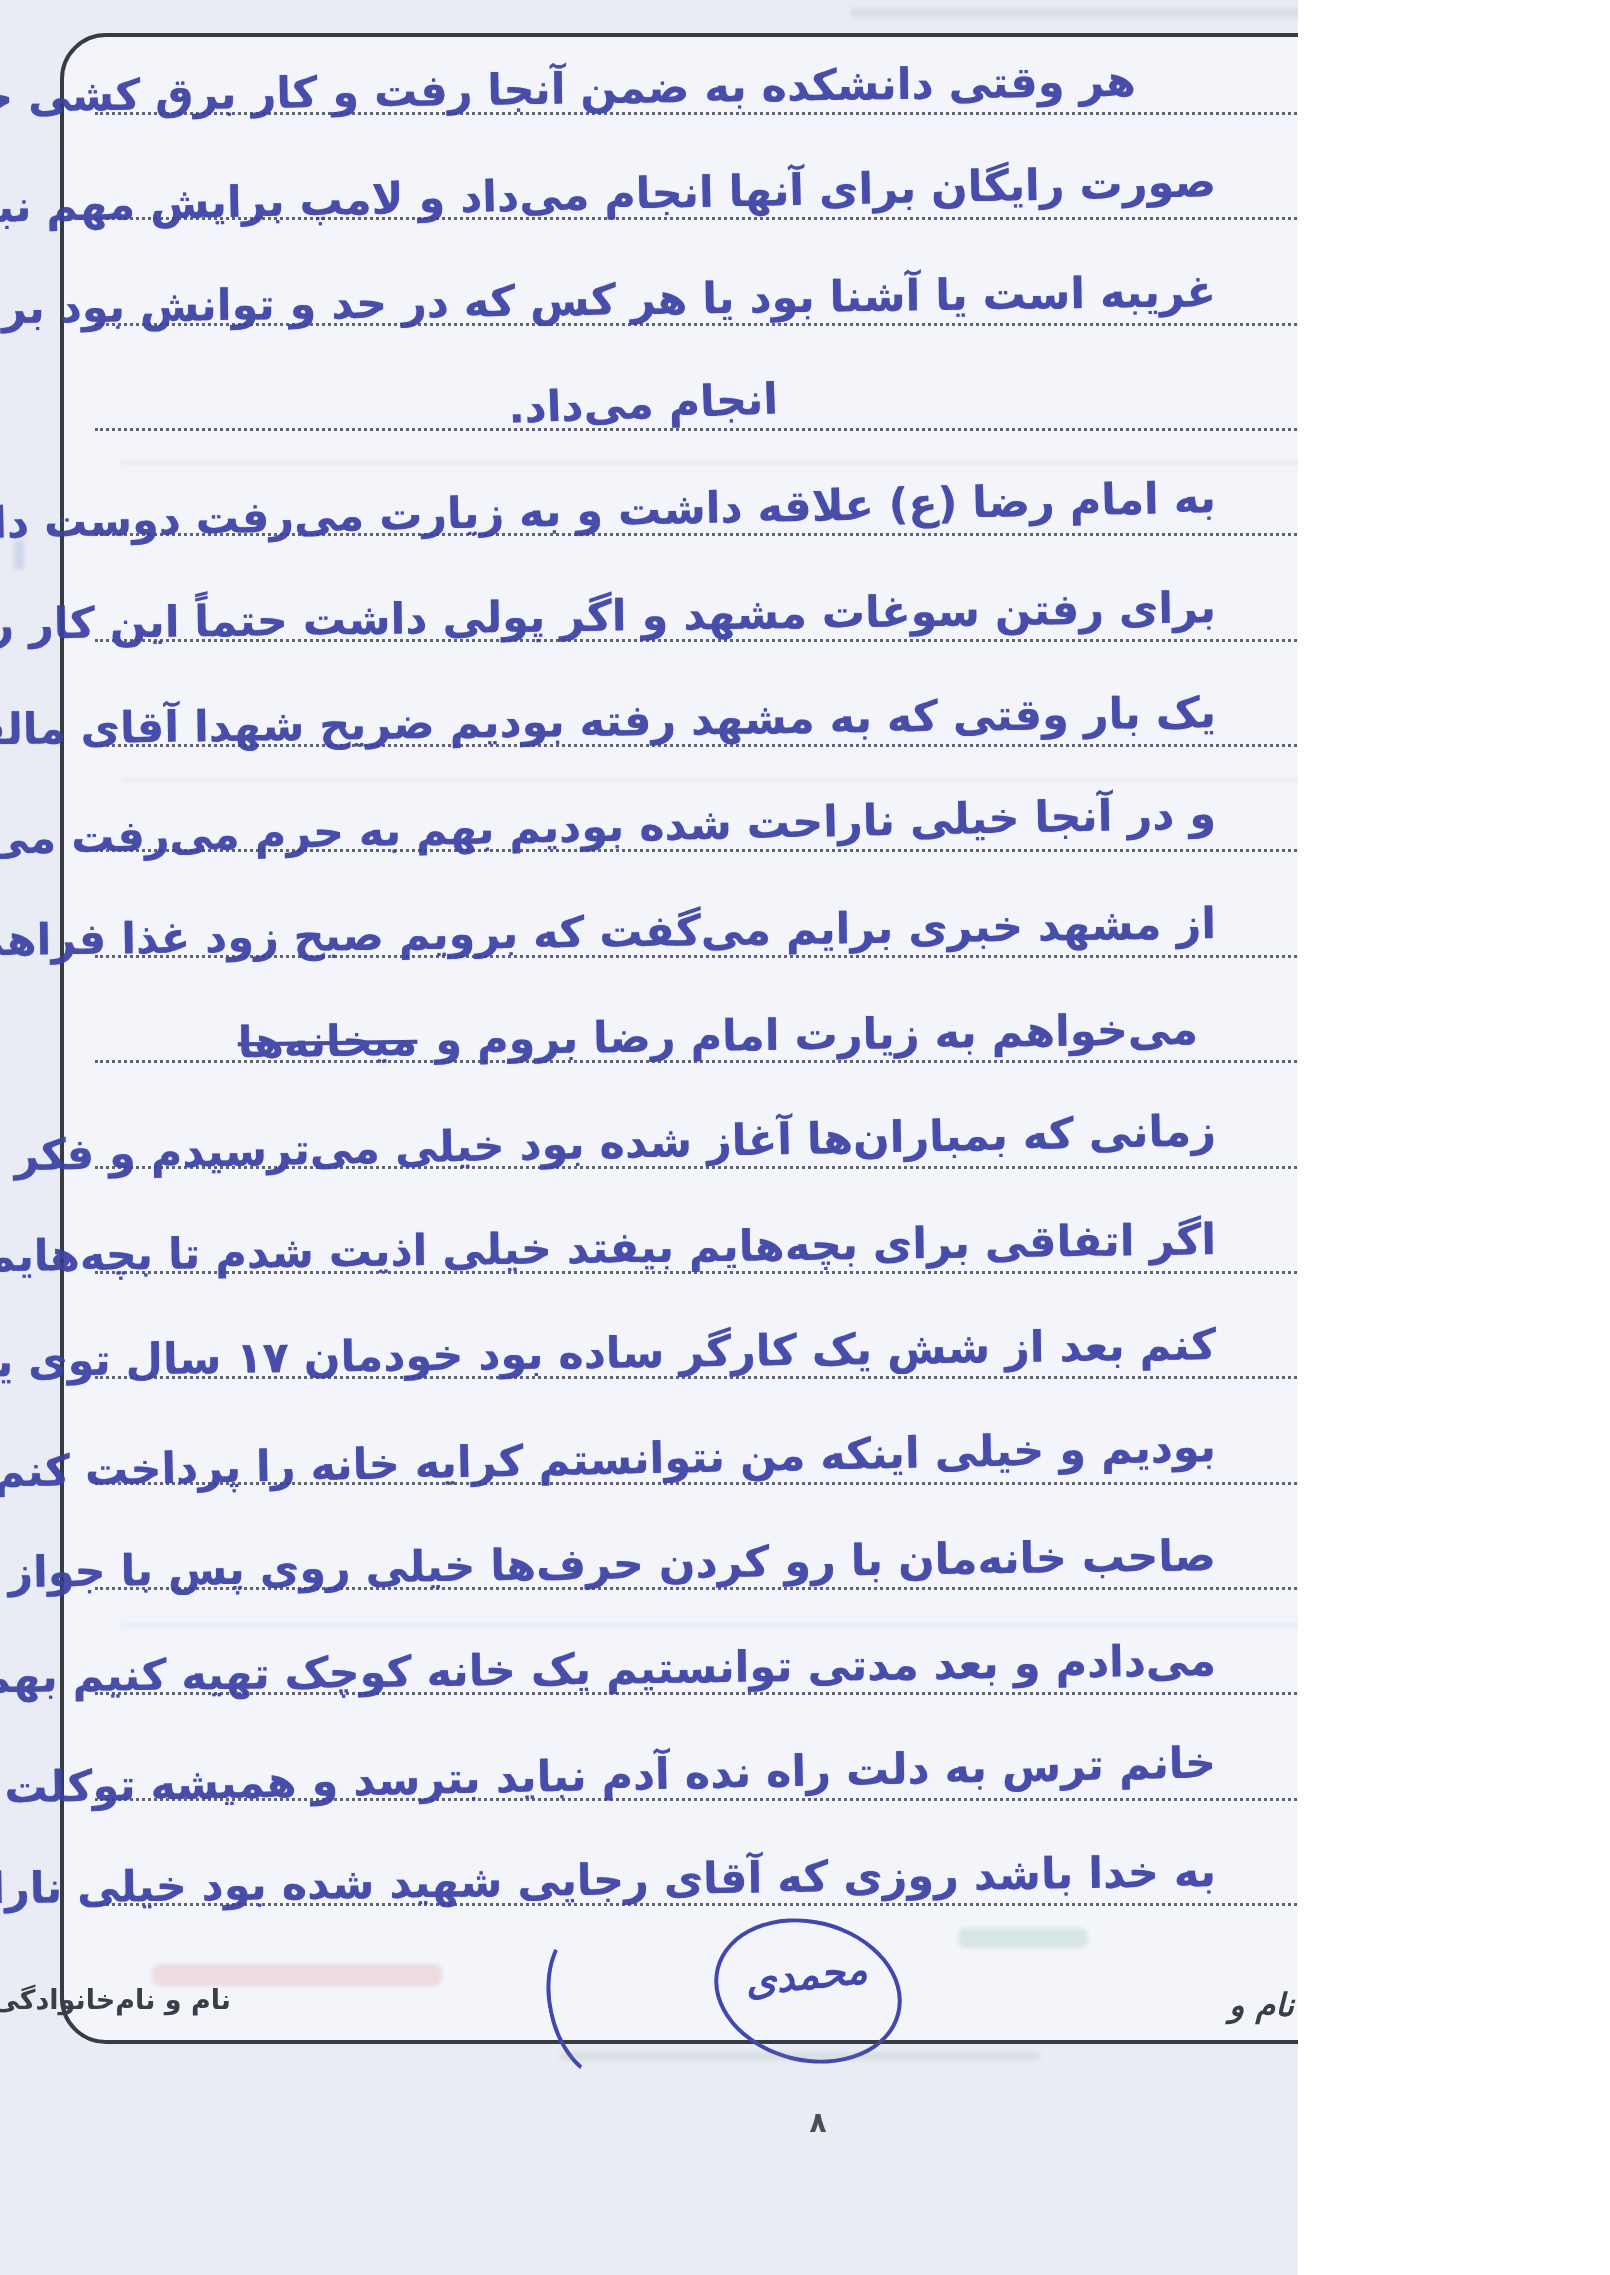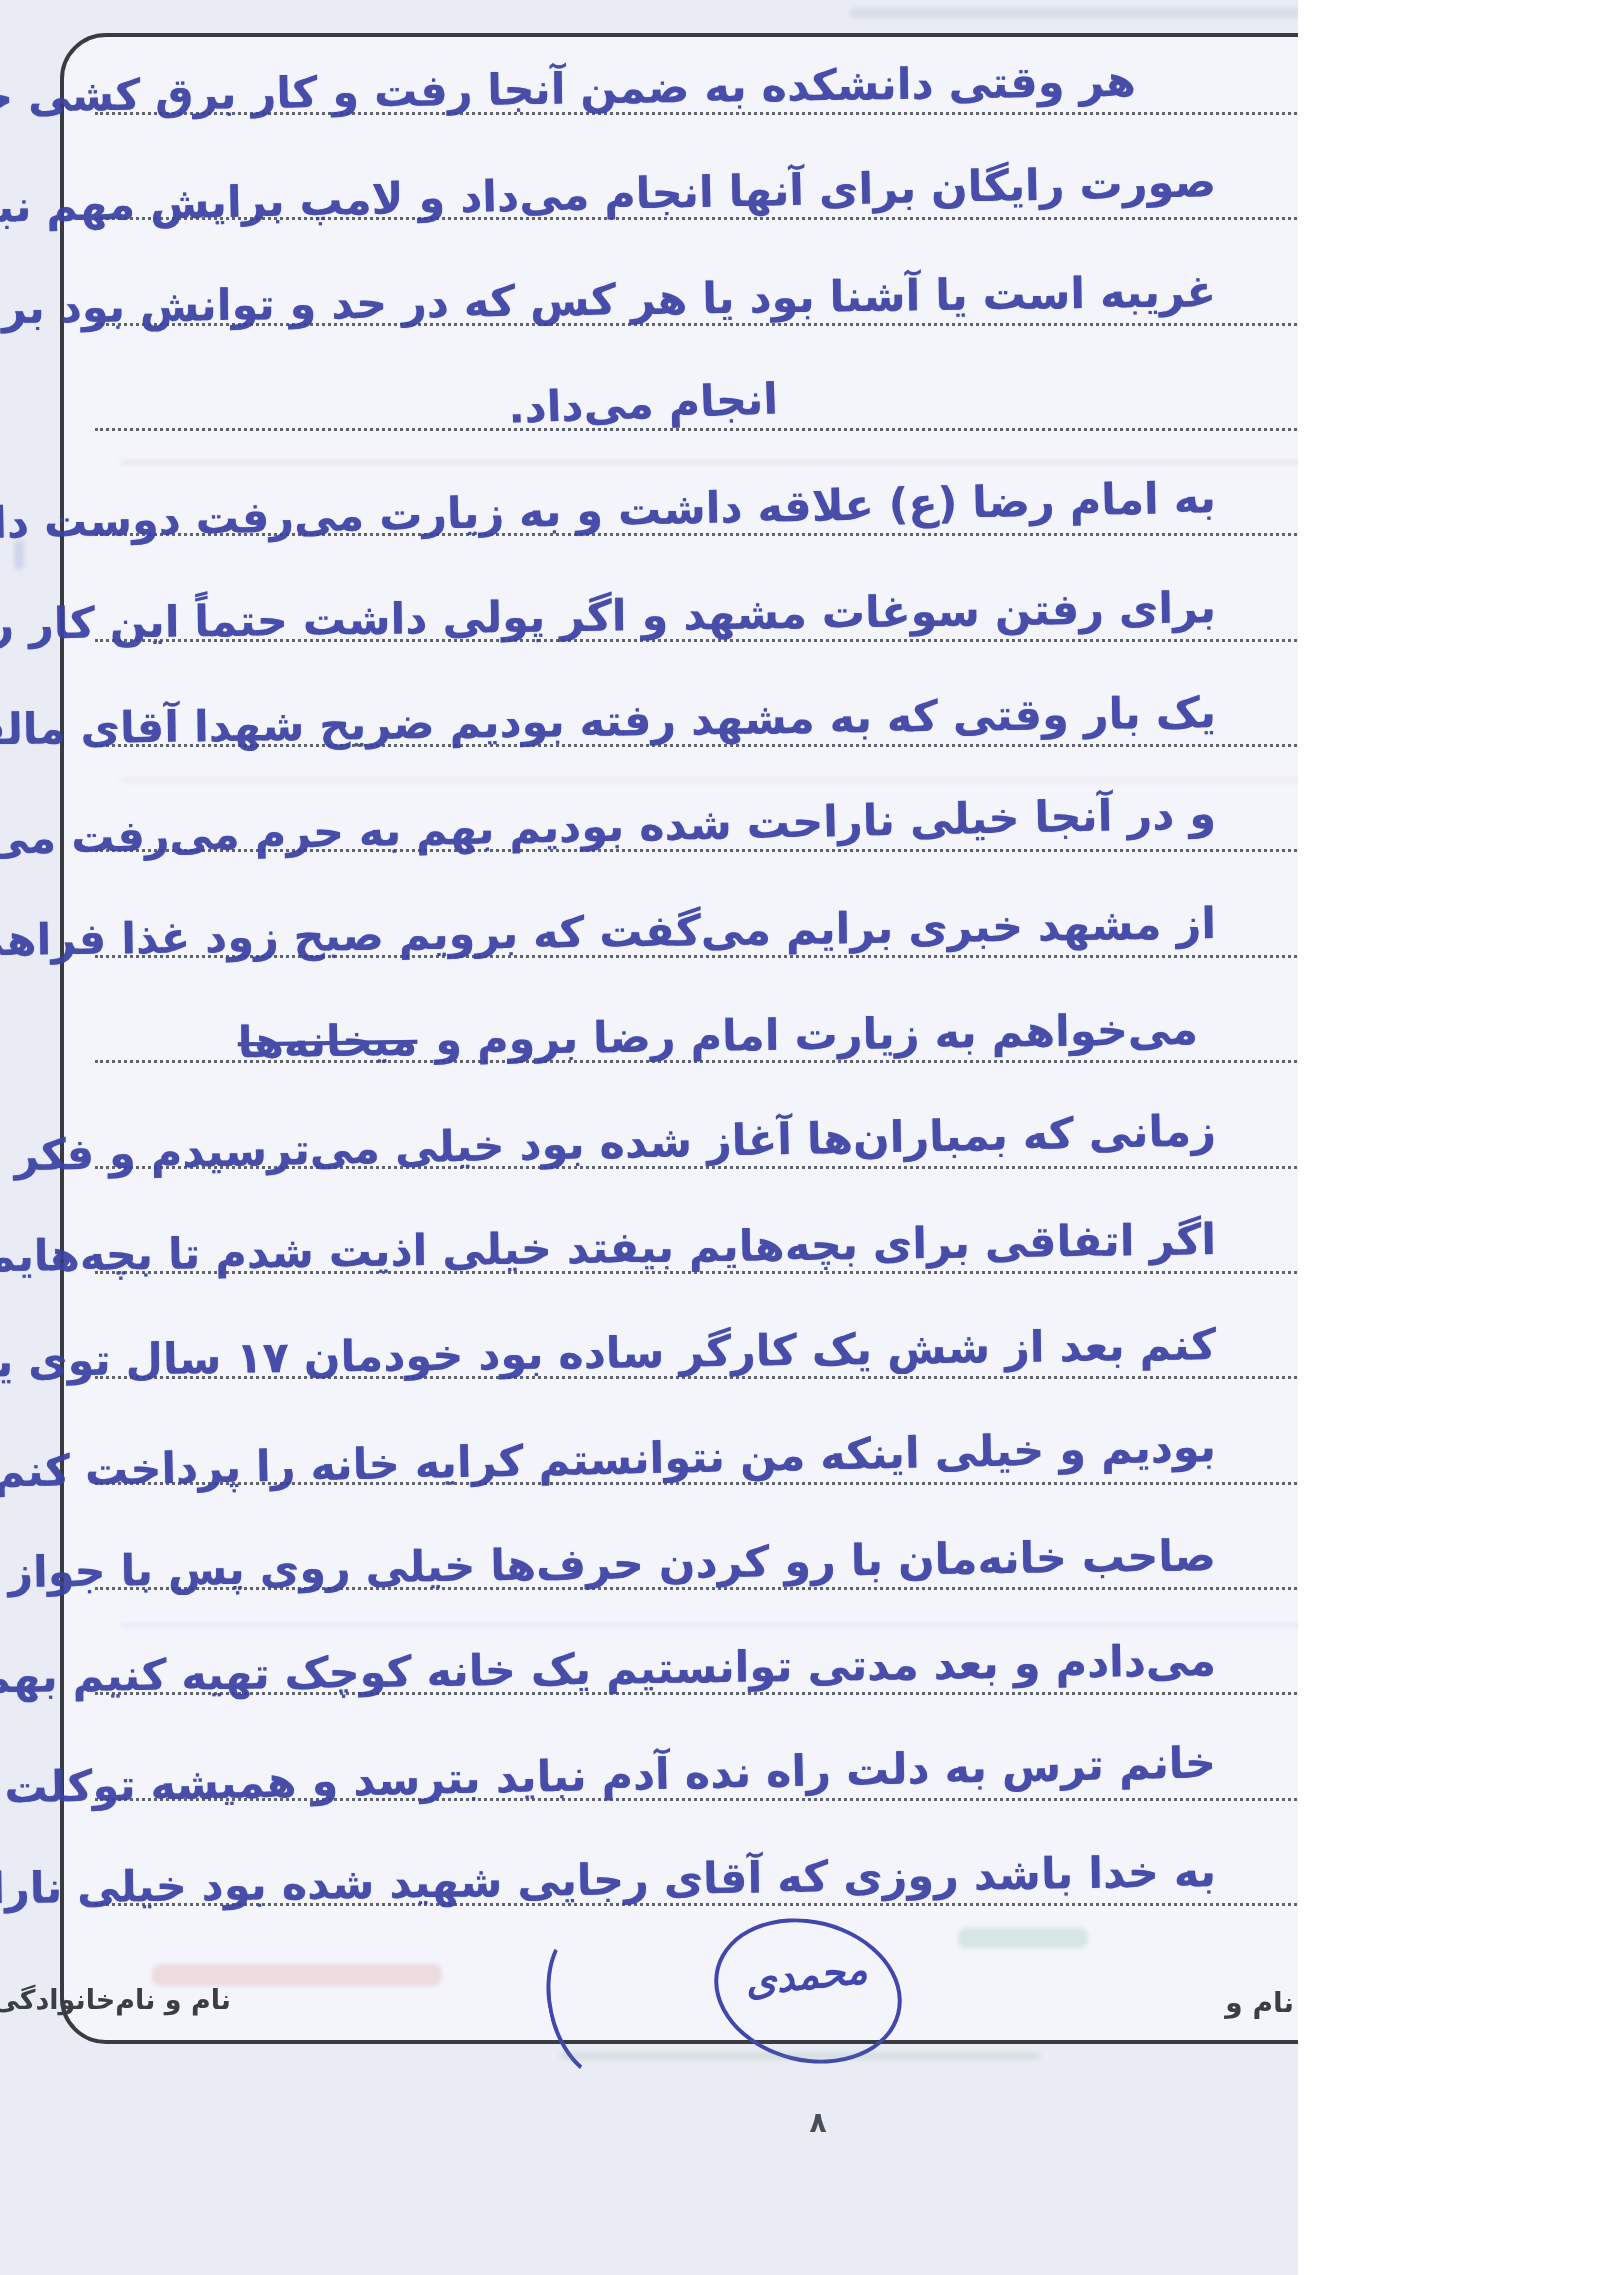--- a/index.html
+++ b/index.html
@@ -17,21 +17,21 @@
   .hw-line{position:absolute;height:112px;line-height:112px;direction:rtl;unicode-bidi:plaintext;
            font-family:"DejaVu Sans",sans-serif;font-weight:bold;font-size:43px;
            color:var(--ink,#3a41a3);opacity:.93;white-space:nowrap;
            text-align:justify;text-align-last:justify;transform:rotate(-0.9deg);
            text-shadow:0 0 1px rgba(58,65,163,.55);}
   .hw-line.plain{text-align:right;text-align-last:right;}
   .struck{text-decoration:line-through;text-decoration-thickness:4px;margin-right:18px;}
   
   .print-label{position:absolute;direction:rtl;font-weight:bold;font-size:27px;color:var(--printed,#3a3e45);
                white-space:nowrap;letter-spacing:.5px;}
-  .edge-fragment{position:absolute;direction:rtl;font-weight:bold;font-size:28px;color:#3a3e45;white-space:nowrap;}
+  .edge-fragment{position:absolute;direction:rtl;font-weight:bold;font-size:32px;color:#3a3e45;white-space:nowrap;font-style:italic;}
   
   .sig-oval{position:absolute;left:713px;top:1920px;width:182px;height:134px;border:4px solid var(--sig,#4147ad);
             border-radius:50%;transform:rotate(14deg);background:transparent;}
   .sig-text{position:absolute;left:726px;top:1952px;width:160px;direction:rtl;text-align:center;
             font-size:40px;font-weight:bold;font-style:italic;color:var(--sig,#4147ad);transform:rotate(-6deg);}
   .sig-flourish{position:absolute;left:548px;top:1922px;width:95px;height:152px;border:4px solid transparent;
             border-left:4px solid var(--sig,#4147ad);border-radius:50%;transform:rotate(-12deg);}
   
   .page-number{position:absolute;left:793px;top:2106px;width:50px;text-align:center;
                font-size:28px;font-weight:bold;color:#494e59;}

